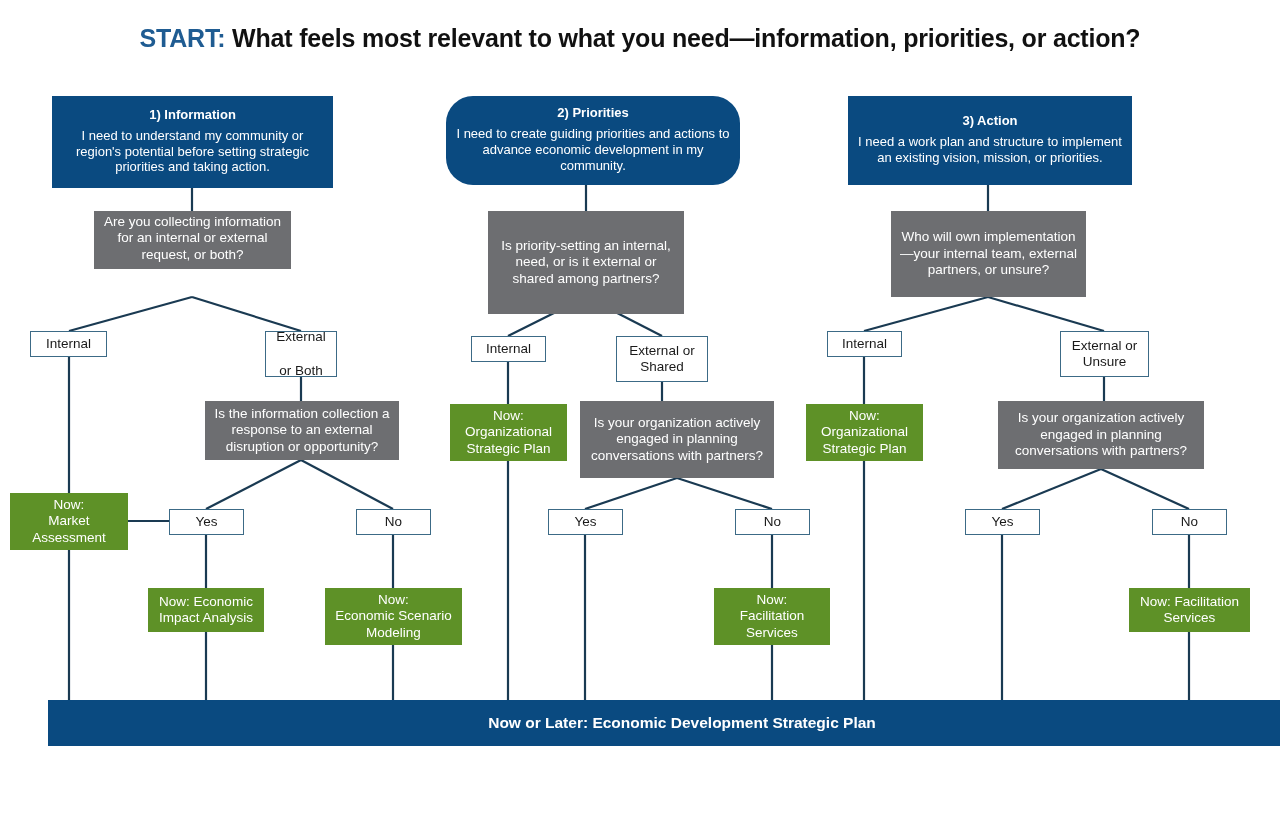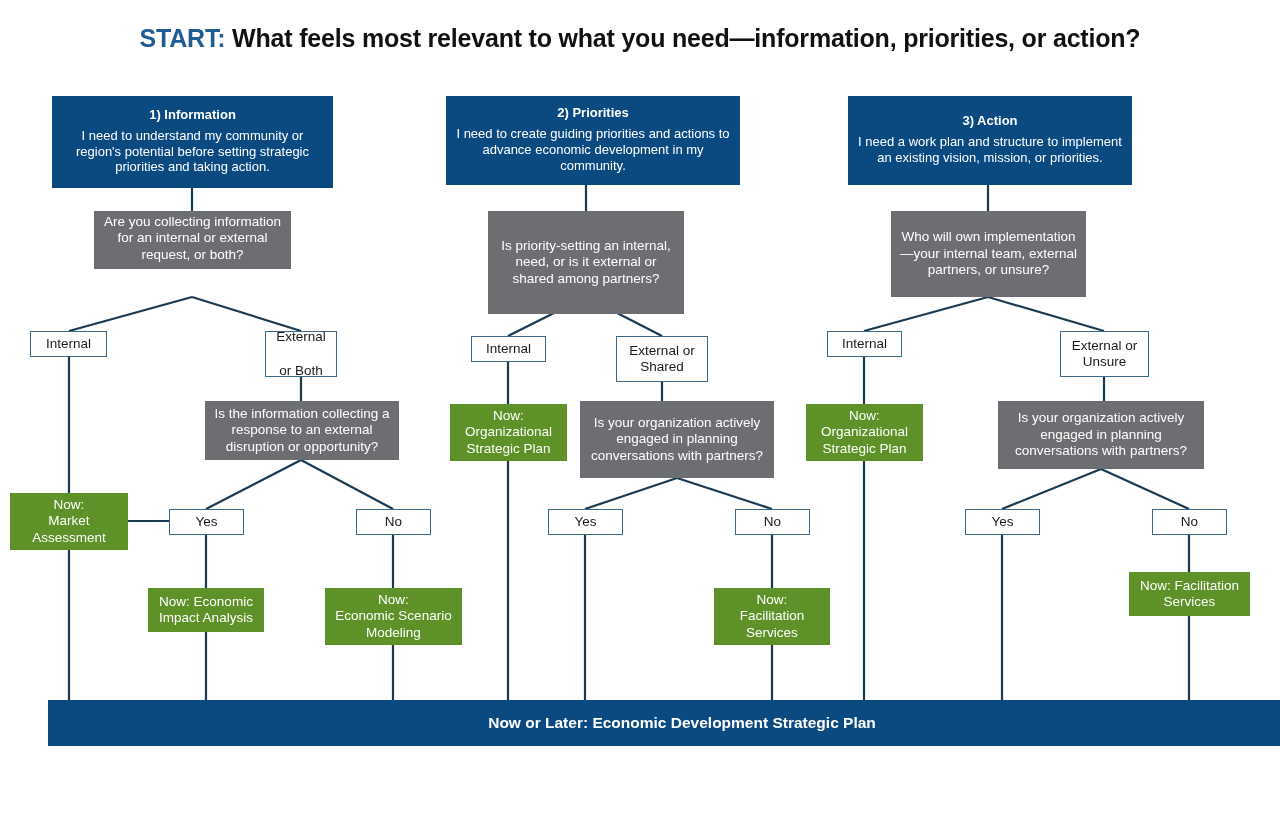--- a/index.html
+++ b/index.html
@@ -199,21 +199,21 @@
   <div class="node white" style="left:30px; top:331px; width:77px; height:26px;">
     <span>Internal</span>
   </div>
 
   <div class="node white" style="left:265px; top:331px; width:72px; height:46px;gap:17px;">
     <span>External</span>
     <span>or Both</span>
   </div>
 
   <div class="node gray" style="left:205px; top:401px; width:194px; height:59px;">
-    <span>Is the information collecting a response to an external disruption or opportunity?</span>
+    <span>Is the information collection a response to an external disruption or opportunity?</span>
   </div>
 
   <div class="node green" style="left:10px; top:493px; width:118px; height:57px;">
     <span>Now:</span>
     <span>Market</span>
     <span>Assessment</span>
   </div>
 
   <div class="node white" style="left:169px; top:509px; width:75px; height:26px;">
     <span>Yes</span>
@@ -227,21 +227,21 @@
     <span>Now: Economic</span>
     <span>Impact Analysis</span>
   </div>
 
   <div class="node green" style="left:325px; top:588px; width:137px; height:57px;">
     <span>Now:</span>
     <span>Economic Scenario</span>
     <span>Modeling</span>
   </div>
 
-  <div class="node blue" style="left:446px; top:96px; width:294px; height:89px;">
+  <div class="node blue" style="left:446px; top:96px; width:294px; height:89px;border-radius:27px;">
     <div class="hdr">2) Priorities</div>
     <div>I need to create guiding priorities and actions to advance economic development in my community.</div>
   </div>
 
   <div class="node gray" style="left:488px; top:211px; width:196px; height:103px;">
     <span>Is priority-setting an internal, need, or is it external or shared among partners?</span>
   </div>
 
   <div class="node white" style="left:471px; top:336px; width:75px; height:26px;">
     <span>Internal</span>
@@ -305,21 +305,21 @@
   </div>
 
   <div class="node white" style="left:965px; top:509px; width:75px; height:26px;">
     <span>Yes</span>
   </div>
 
   <div class="node white" style="left:1152px; top:509px; width:75px; height:26px;">
     <span>No</span>
   </div>
 
-  <div class="node green" style="left:1129px; top:572px; width:121px; height:44px;justify-content:center;">
+  <div class="node green" style="left:1129px; top:588px; width:121px; height:44px;justify-content:center;">
     <span>Now: Facilitation</span>
     <span>Services</span>
   </div>
 
   <div id="bottom-banner">
     <span>Now or Later: Economic Development Strategic Plan</span>
   </div>
 
 
 </div>

